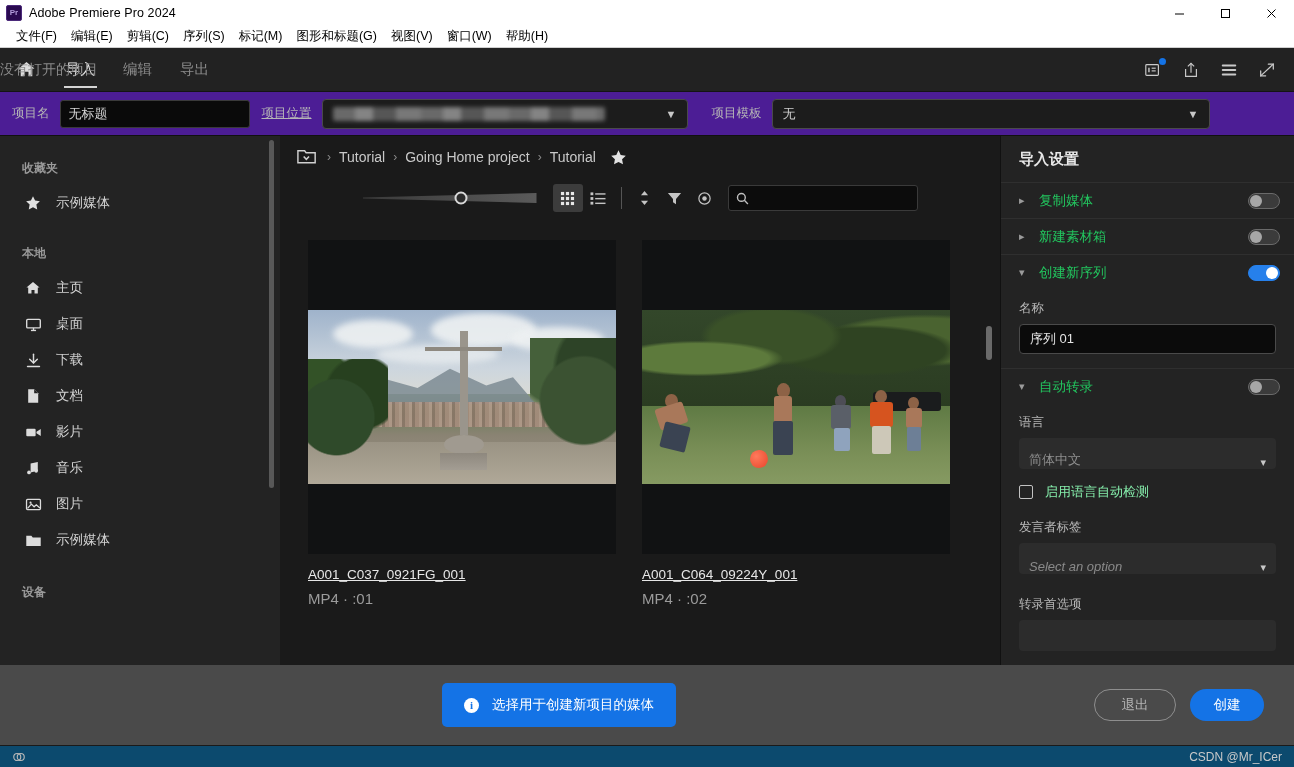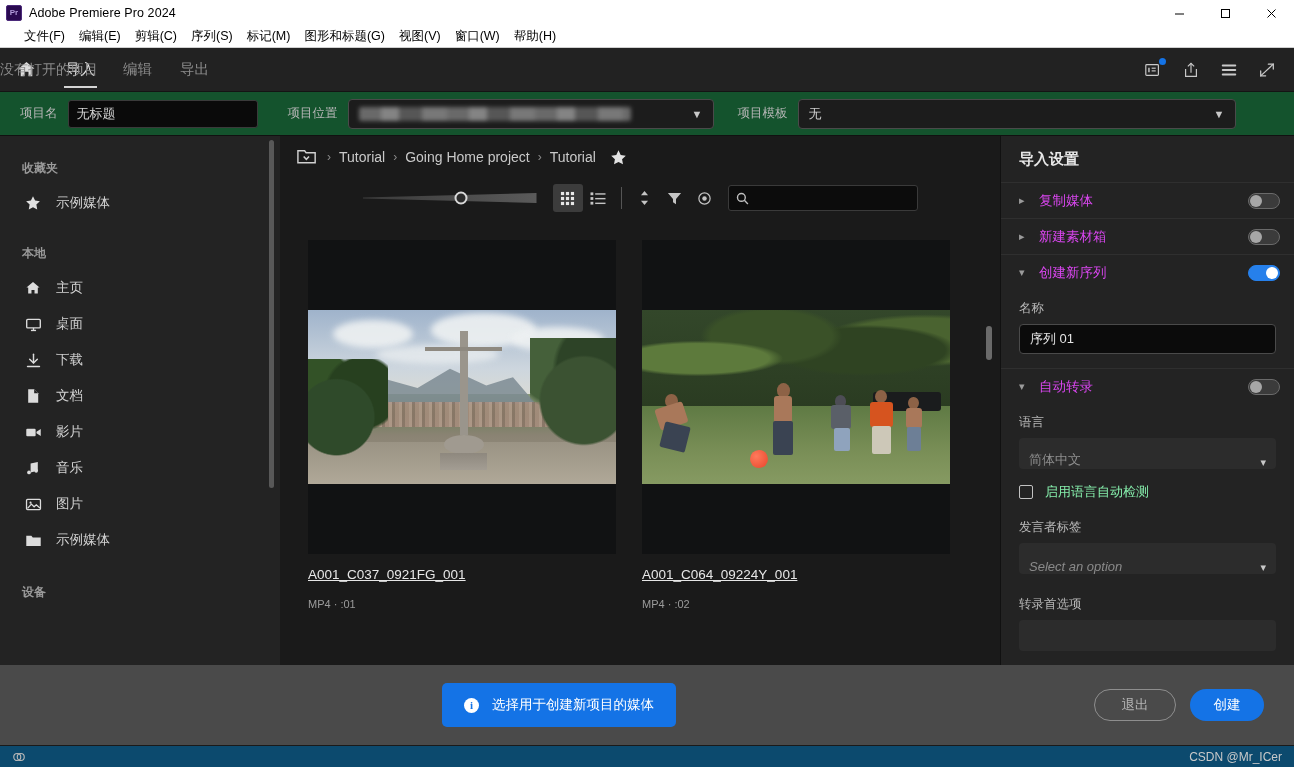--- a/index.html
+++ b/index.html
@@ -27,21 +27,21 @@
   .title-text { font-size: 12.5px; color: #000; letter-spacing: .1px; }
   .win-ctrls { margin-left: auto; display: flex; height: 26px; }
   .win-btn {
     width: 46px; height: 26px; display: flex; align-items: center; justify-content: center;
     font-size: 12px; color: #000;
   }
 
   
   .menubar {
     height: 22px; background: #ffffff; color: #000;
-    display: flex; align-items: center; padding-left: 17px;
+    display: flex; align-items: center; padding-left: 9px;
     flex: 0 0 22px; border-bottom: 1px solid #d0d0d0;
   }
   .menu-item { font-size: 12.5px; padding: 2px 7px; color: #000; white-space: nowrap; }
 
   
   .wsheader {
     height: 44px; background: #222222; display: flex; align-items: center;
     flex: 0 0 44px; position: relative; border-bottom: 1px solid #141414;
   }
   .home-btn { width: 52px; height: 44px; display: flex; align-items: center; justify-content: center; }
@@ -60,22 +60,22 @@
     font-size: 14px; color: #8b8b8b; pointer-events: none;
   }
   .ws-right { margin-left: auto; display: flex; align-items: center; gap: 4px; padding-right: 10px; }
   .ws-icon {
     width: 34px; height: 34px; display: flex; align-items: center; justify-content: center;
     position: relative;
   }
 
   
   .projbar {
-    height: 44px; background: #14532d; display: flex; align-items: center;
-    flex: 0 0 44px; padding: 0 20px; gap: 10px; border-bottom: 1px solid #111;
+    height: 44px; background: #4c1d95; display: flex; align-items: center;
+    flex: 0 0 44px; padding: 0 12px; gap: 10px; border-bottom: 1px solid #111;
   }
   .pb-label { font-size: 12.5px; color: #b6b6b6; white-space: nowrap; }
   .pb-input {
     background: #0a0a0a; border: 1px solid #3a3a3a; border-radius: 3px;
     height: 28px; width: 190px; color: #d6d6d6; font-size: 13px;
     padding: 0 8px; display: flex; align-items: center;
   }
   .pb-select {
     background: #1c1c1c; border: 1px solid #4a4a4a; border-radius: 4px;
     height: 30px; color: #cfcfcf; font-size: 13px; padding: 0 10px;
@@ -144,21 +144,21 @@
     flex: 1 1 auto; display: flex; gap: 26px; padding: 22px 0 0 28px;
     overflow: hidden; position: relative;
   }
   .card { width: 308px; }
   .thumbwrap {
     width: 308px; height: 314px; background: #111213; position: relative;
     display: flex; align-items: center; justify-content: center;
   }
   .thumb { width: 308px; height: 174px; position: relative; overflow: hidden; }
   .cardname { font-size: 13.5px; color: #e7e7e7; margin-top: 13px; white-space: nowrap; text-decoration: underline; }
-  .cardmeta { font-size: 11px; color: #9b9b9b; margin-top: 16px; }
+  .cardmeta { font-size: 15px; color: #9b9b9b; margin-top: 8px; }
 
   .v-scroll {
     position: absolute; right: 8px; top: 108px; width: 6px; height: 34px;
     background: #6a6a6a; border-radius: 3px;
   }
 
   
   .art1 { position:absolute; inset:0; background: linear-gradient(#aebdd0 0%,#b9c6d6 36%,#8fa07e 46%,#6f7f5c 60%,#8a8373 72%,#9d968a 100%); }
   .a1-sky { position:absolute; left:0; right:0; top:0; height:48%;
     background: linear-gradient(#9fb3cb,#cdd6de 70%,#d9dbd6 100%); }
@@ -204,21 +204,21 @@
 
   
   .rpanel { width: 294px; flex: 0 0 294px; background: #232323; border-left: 1px solid #111; overflow: hidden; display: flex; flex-direction: column; }
   .rp-title { height: 46px; display: flex; align-items: center; padding-left: 18px;
     font-size: 15px; color: #e8e8e8; font-weight: bold; flex: 0 0 46px; }
   .rp-row {
     height: 39px; display: flex; align-items: center; padding: 0 14px 0 18px;
     border-top: 1px solid #2f2f2f; gap: 10px;
   }
   .rp-row .arr { color: #9b9b9b; font-size: 11px; width: 10px; }
-  .rp-row .lbl { font-size: 13.5px; color: #d946ef; }
+  .rp-row .lbl { font-size: 13.5px; color: #22c55e; }
   .toggle {
     margin-left: auto; width: 32px; height: 16px; border-radius: 9px;
     background: #3b3b3b; border: 1px solid #6a6a6a; position: relative;
   }
   .toggle .knob { position:absolute; top: 1px; left: 1px; width: 12px; height: 12px;
     border-radius: 50%; background: #a7a7a7; }
   .toggle.on { background: #2680eb; border-color: #2680eb; }
   .toggle.on .knob { left: auto; right: 1px; background: #fff; }
   .rp-section { padding: 10px 18px 14px 18px; }
   .rp-flabel { font-size: 12.5px; color: #b9b9b9; margin-bottom: 7px; }
@@ -351,21 +351,21 @@
             <path d="M8.5 16.5H3V11"></path>
             <line x1="17" y1="3.5" x2="3" y2="16.5"></line>
         </svg>
       </div>
     </div>
   </div>
 
   <div class="projbar">
     <div class="pb-label">项目名</div>
     <div class="pb-input">无标题</div>
-    <div class="pb-label" style="margin-left:20px;">项目位置</div>
+    <div class="pb-label" style="margin-left:2px;text-decoration:underline;">项目位置</div>
     <div class="pb-select loc">
       <span class="redacted"></span>
       <span class="chev">▼</span>
     </div>
     <div class="pb-label" style="margin-left:14px;">项目模板</div>
     <div class="pb-select tpl">
       <span>无</span>
       <span class="chev">▼</span>
     </div>
   </div>

